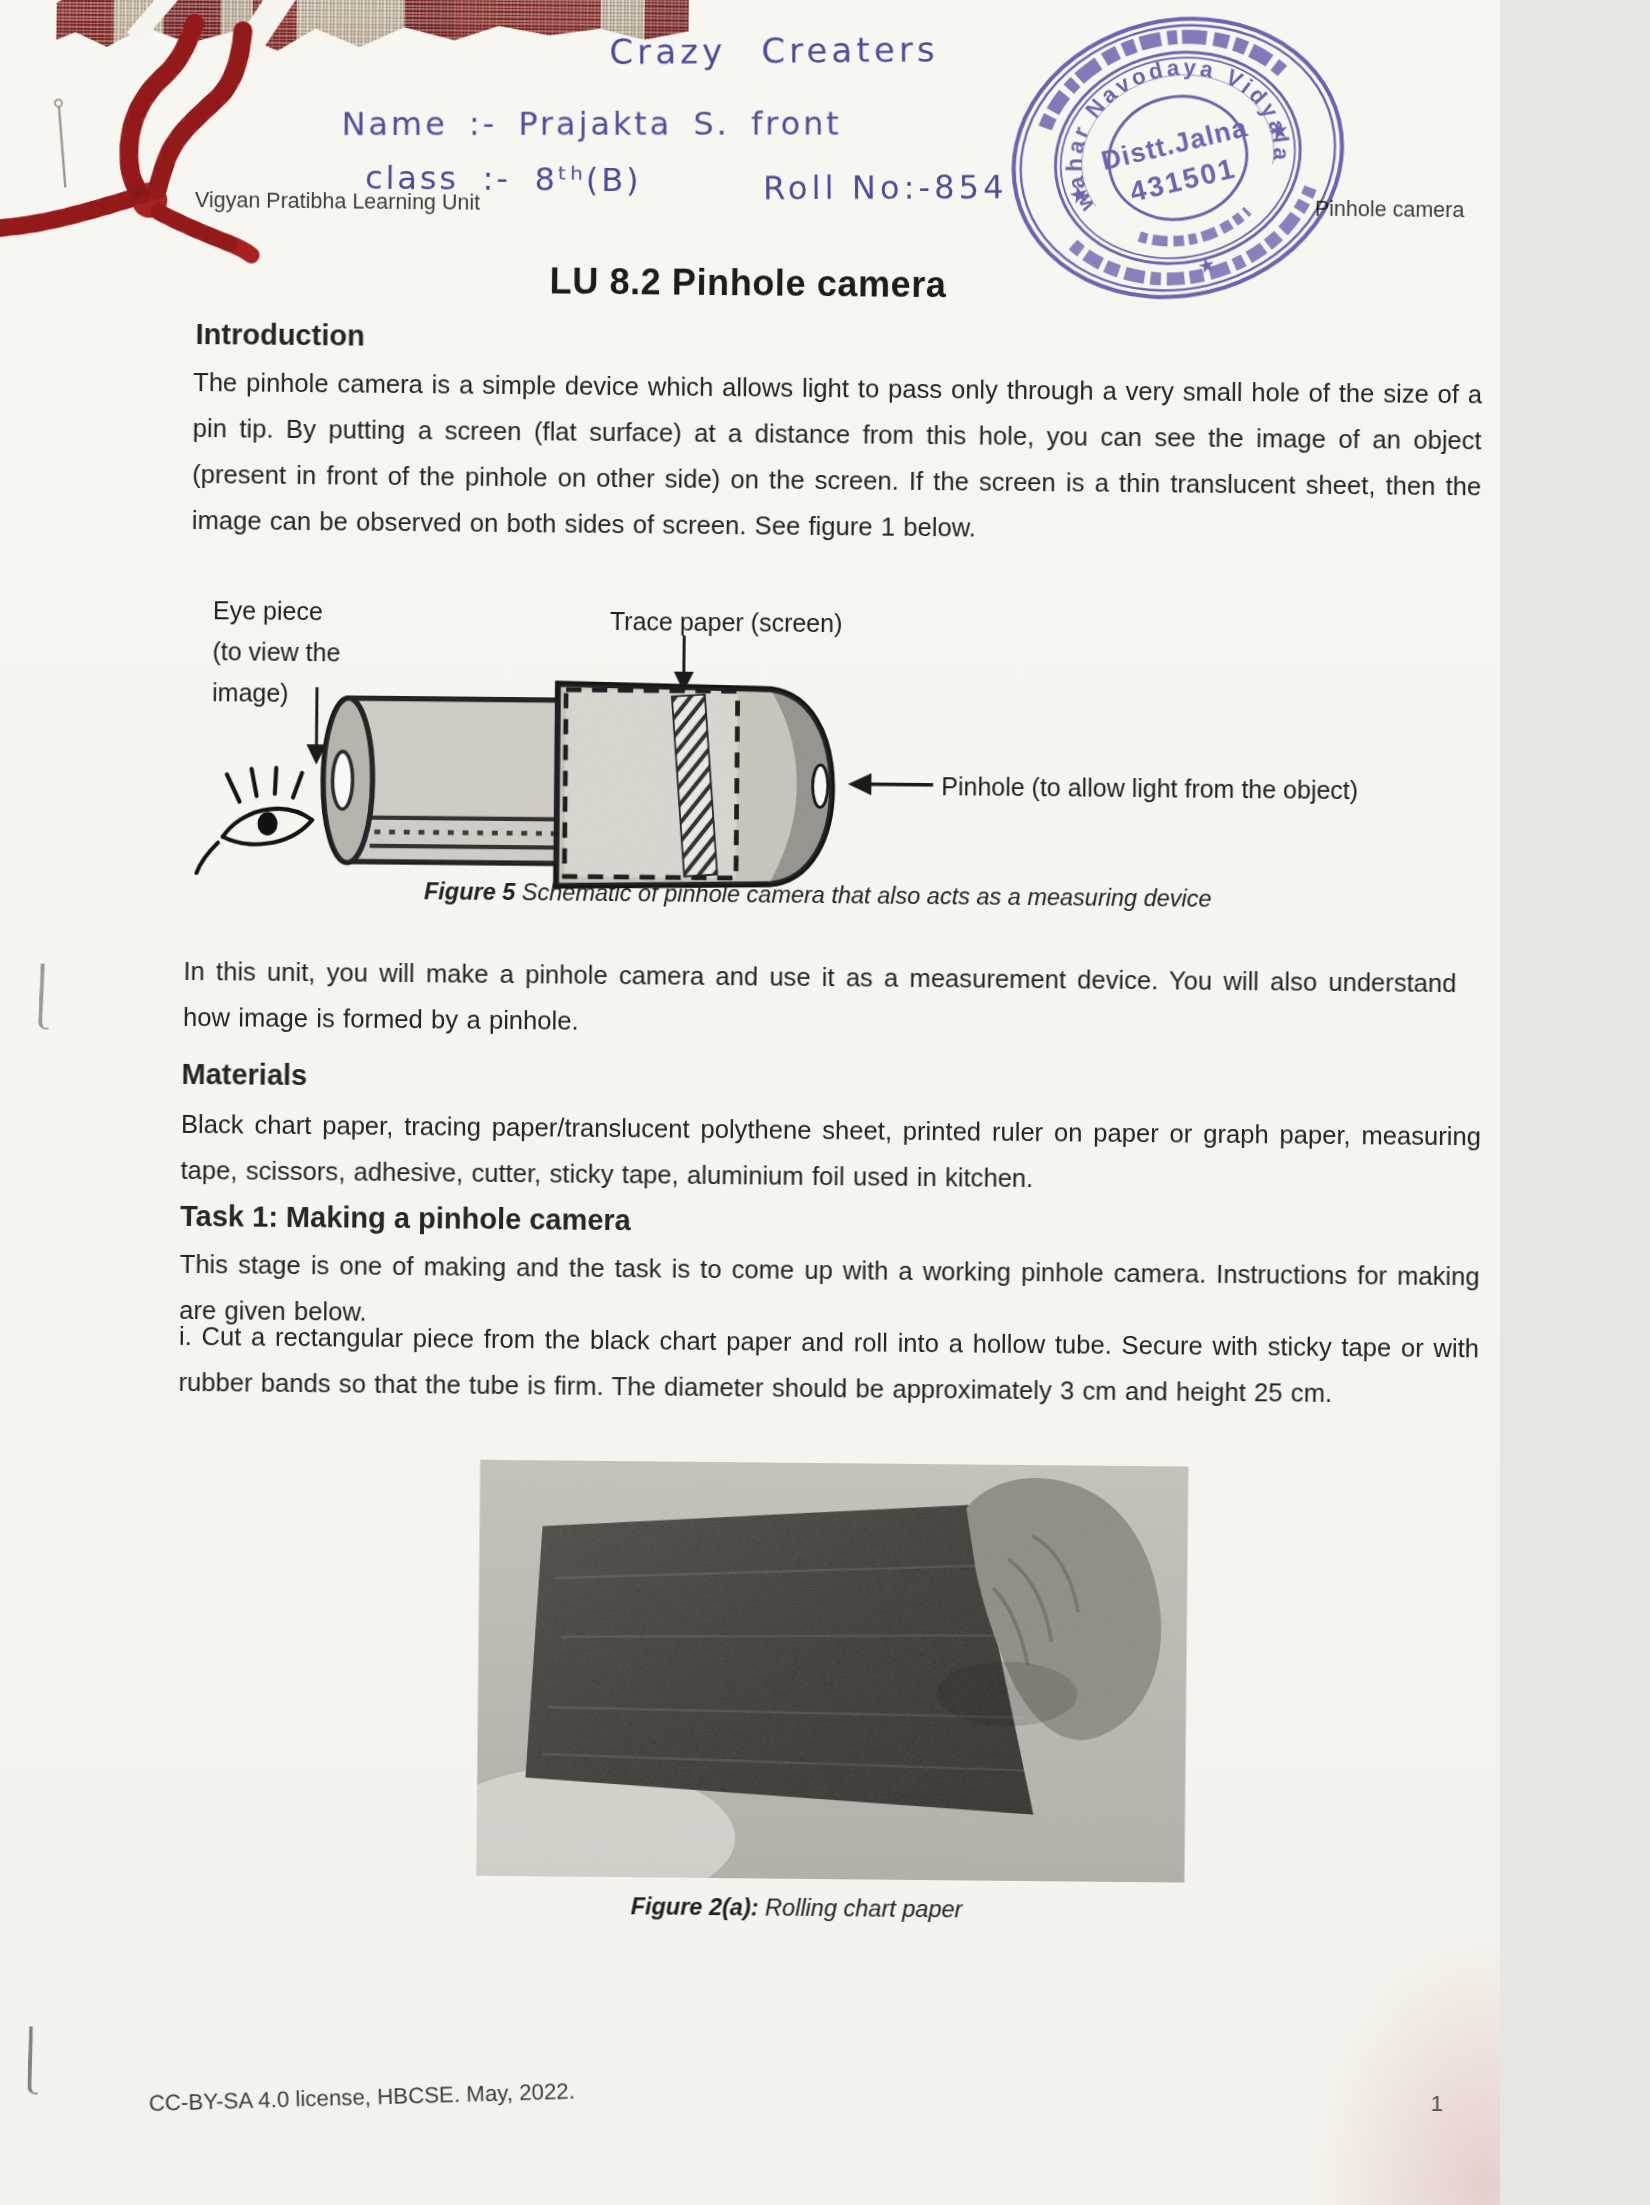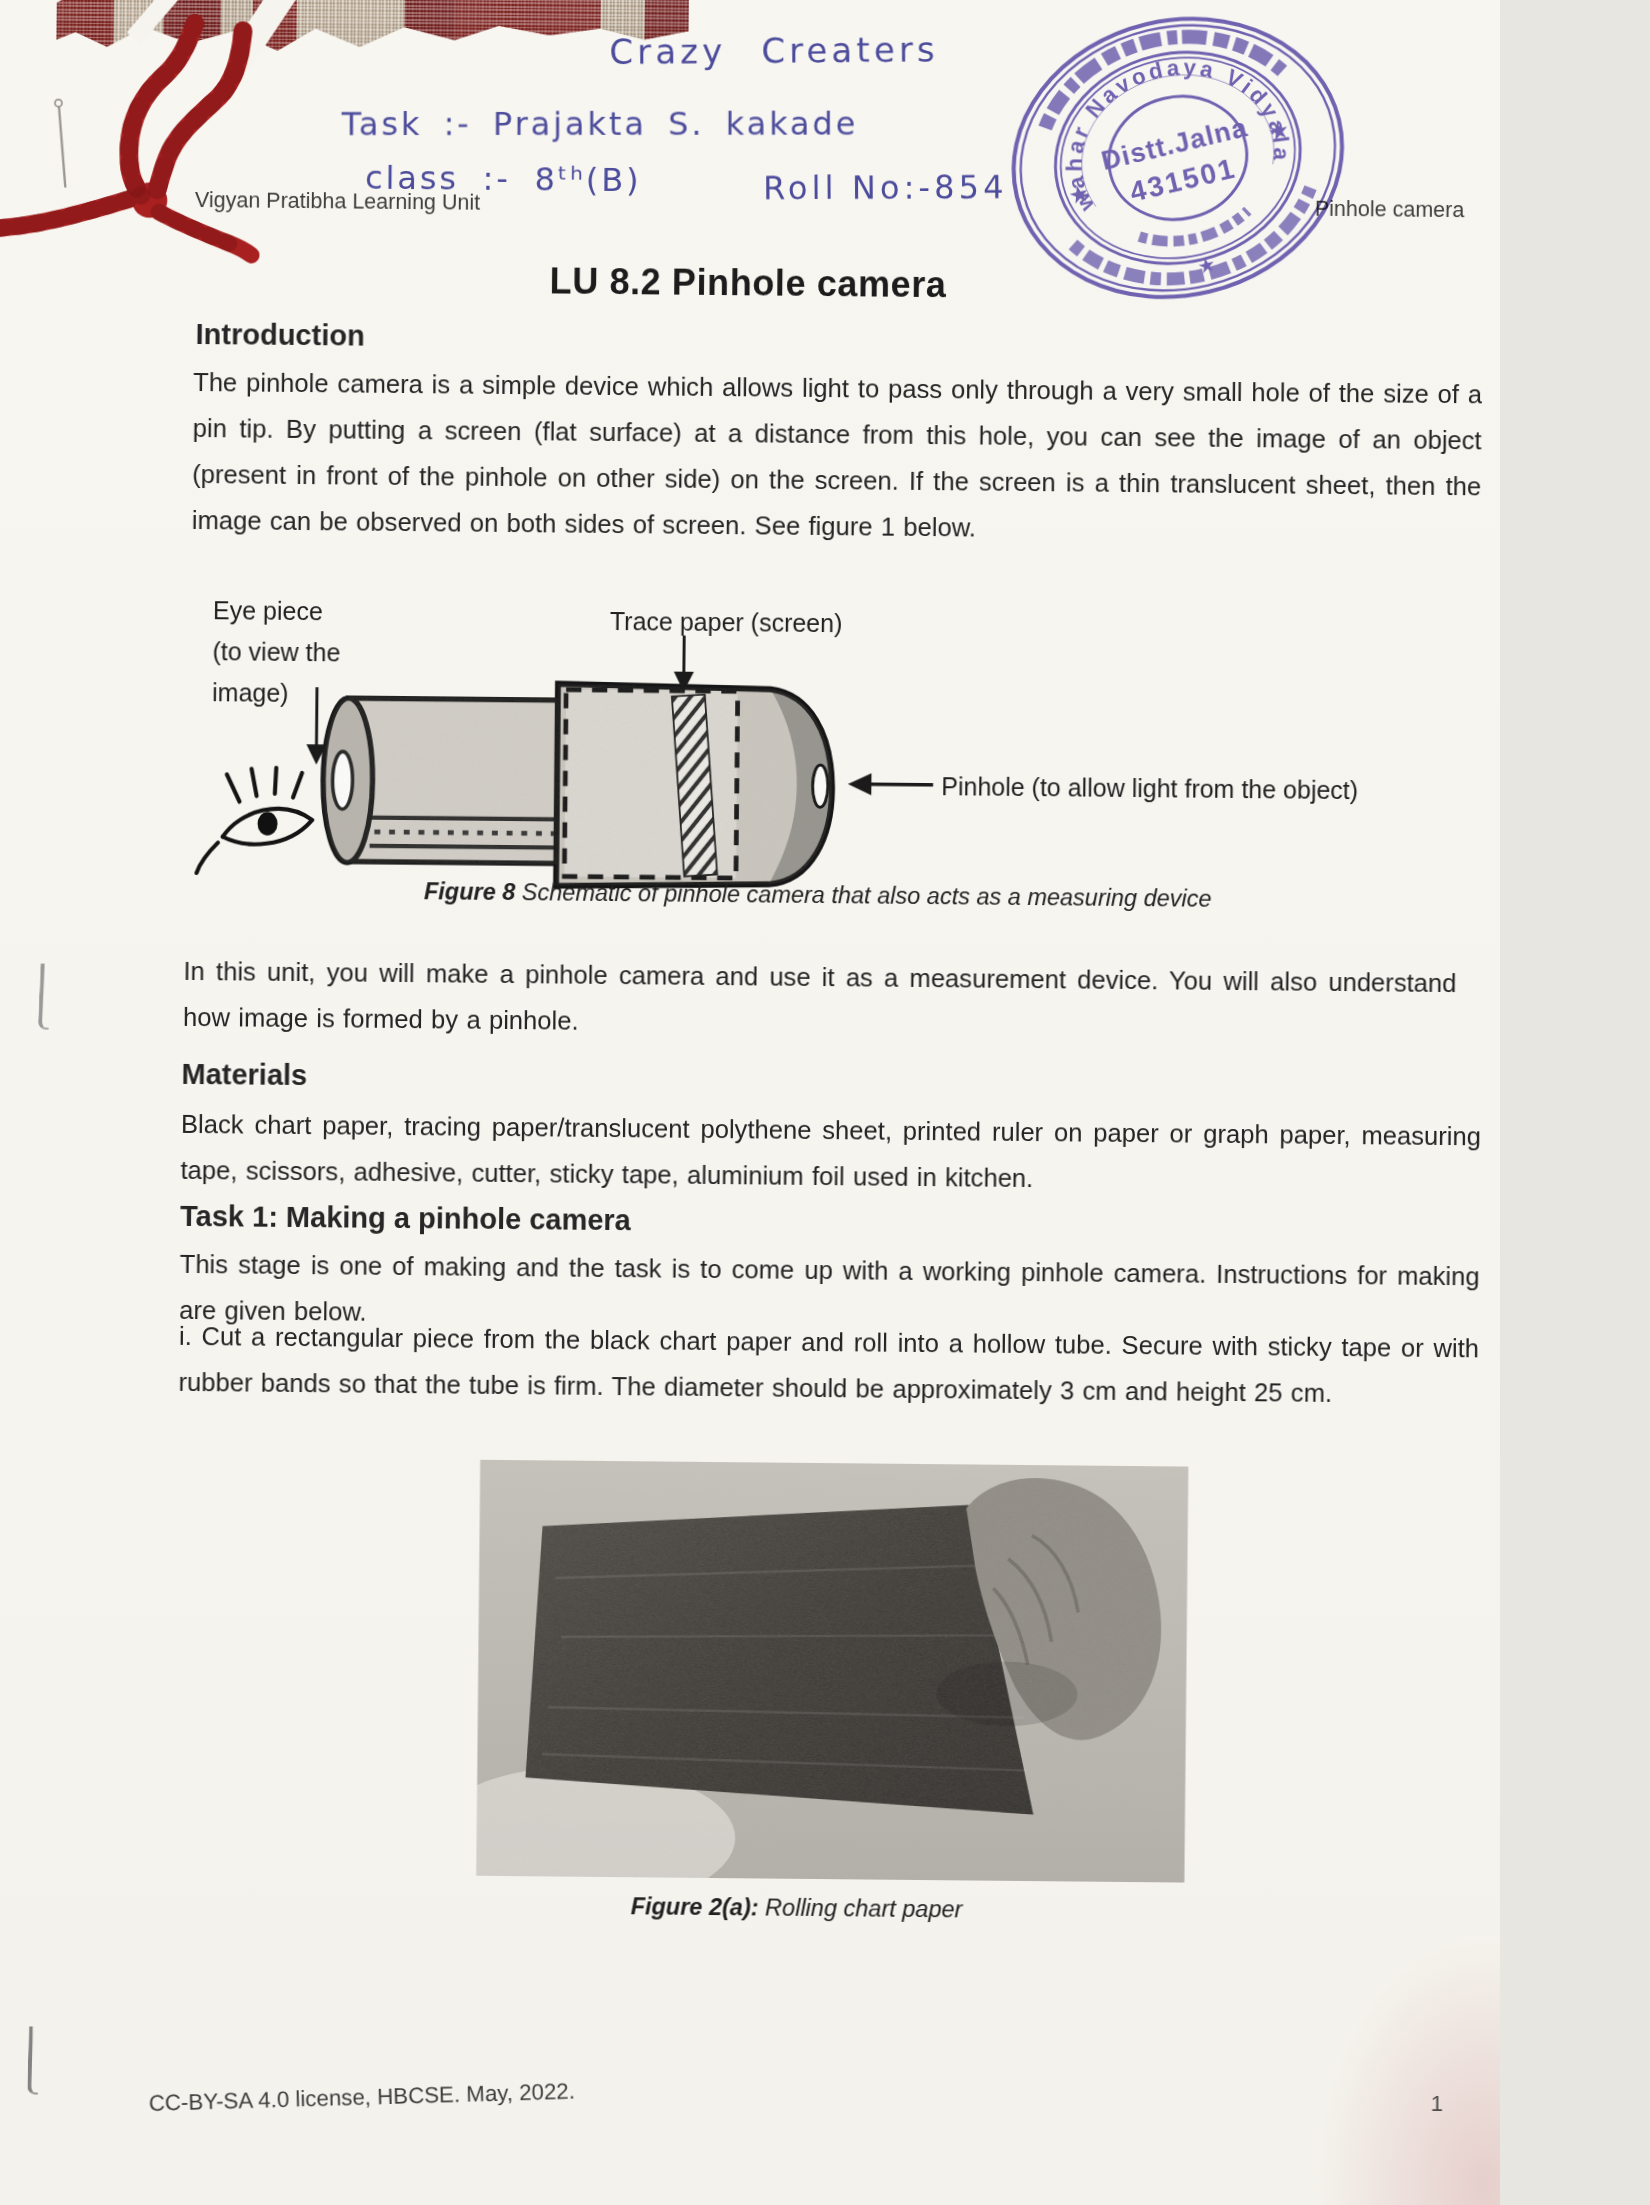--- a/index.html
+++ b/index.html
@@ -89,21 +89,21 @@
         <path d="M 330,50 C 315,95 300,120 278,140 C 240,175 222,215 220,262 C 219,295 223,318 238,338" stroke="#7c1414" stroke-width="32" stroke-dasharray="10 24" opacity=".5"></path>
         <path d="M 412,62 C 408,115 396,150 372,175 C 330,215 300,240 285,280 C 276,305 272,322 268,336" stroke="#7c1414" stroke-width="32" stroke-dasharray="10 24" opacity=".5"></path>
         <path d="M 0,402 C 48,398 96,388 150,372 C 186,362 216,352 242,344" stroke="#7c1414" stroke-width="30" stroke-dasharray="9 22" opacity=".5"></path>
         <path d="M 272,372 C 310,392 350,408 392,424" stroke="#7c1414" stroke-width="28" stroke-dasharray="9 22" opacity=".5"></path>
         <path d="M 100,195 L 112,330" stroke="#9a968f" stroke-width="4"></path>
         <circle cx="99" cy="188" r="6" stroke="#9a968f" stroke-width="3"></circle>
       </g>
     </svg>
 
     <div class="abs hand hw-team">Crazy Creaters</div>
-    <div class="abs hand hw-name">Task :- Prajakta S. kakade</div>
+    <div class="abs hand hw-name">Name :- Prajakta S. front</div>
     <div class="abs hand hw-class">class :- 8ᵗʰ(B)</div>
     <div class="abs hand hw-roll">Roll No:-854</div>
 
     <div class="abs hdr hdr-unit">Vigyan Pratibha Learning Unit</div>
     <div class="abs hdr hdr-topic">Pinhole camera</div>
 
     <svg class="abs stamp" width="343" height="283" viewBox="0 0 584 482">
       <g transform="rotate(-14 292 241)" fill="none" stroke="#5f51a8">
         <ellipse cx="292" cy="241" rx="282" ry="234" stroke-width="7"></ellipse>
         <ellipse cx="292" cy="241" rx="270" ry="223" stroke-width="4"></ellipse>
@@ -189,21 +189,21 @@
           <ellipse cx="466" cy="405" rx="17" ry="20" fill="#111" stroke="none"></ellipse>
           <path d="M 418,368 L 396,322"></path>
             <path d="M 447,358 L 438,312"></path>
           <path d="M 478,354 L 480,310"></path>
             <path d="M 509,360 L 524,318"></path>
           <path d="M 382,438 C 364,456 352,472 346,490"></path>
         </g>
       </svg>
 
       <div class="figcap cap1">
-        <span class="cap-lead">Figure 8</span><span> Schematic of pinhole camera that also acts as a measuring device</span>
+        <span class="cap-lead">Figure 5</span><span> Schematic of pinhole camera that also acts as a measuring device</span>
       </div>
     </div>
 
     <p class="abs body p-unit">In this unit, you will make a pinhole camera and use it as a measurement device. You will also understand how image is formed by a pinhole.</p>
     <h2 class="abs hd h-materials">Materials</h2>
     <p class="abs body p-materials">Black chart paper, tracing paper/translucent polythene sheet, printed ruler on paper or graph paper, measuring tape, scissors, adhesive, cutter, sticky tape, aluminium foil used in kitchen.</p>
     <h2 class="abs hd h-task">Task 1: Making a pinhole camera</h2>
     <p class="abs body p-task">This stage is one of making and the task is to come up with a working pinhole camera. Instructions for making are given below.</p>
     <p class="abs body p-step">i. Cut a rectangular piece from the black chart paper and roll into a hollow tube. Secure with sticky tape or with rubber bands so that the tube is firm. The diameter should be approximately 3 cm and height 25 cm.</p>
 

